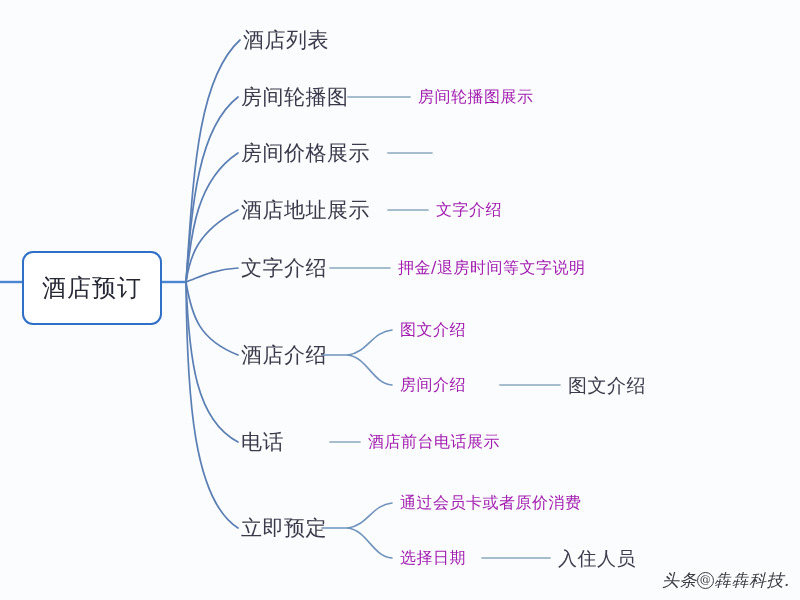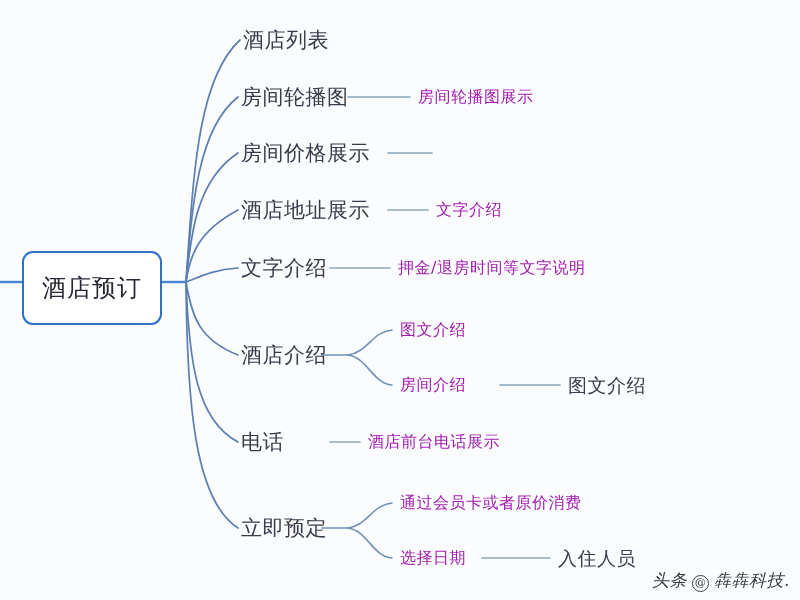--- a/index.html
+++ b/index.html
@@ -59,22 +59,21 @@
     transform: translateY(-50%);
   }
   .node-label.lvl2 { font-size: 21px; color: #3a3a4a; }
   .node-label.lvl3 { font-size: 16px; color: #a21caf; }
   .node-label.lvl4 { font-size: 19px; color: #3c3c4c; }
   .watermark {
     position: absolute;
     right: 10px;
     bottom: 8px;
     display: flex;
-    align-items: flex-end;
-    gap: 5px;
+    align-items: center;
     font-size: 17px;
     color: #2b2b33;
     letter-spacing: 0.5px;
     opacity: 0.92;
     font-family: "DejaVu Serif", "Liberation Serif", serif;
     font-style: italic;
   }
   .watermark .wm-at {
     display: inline-block;
     width: 15px;

